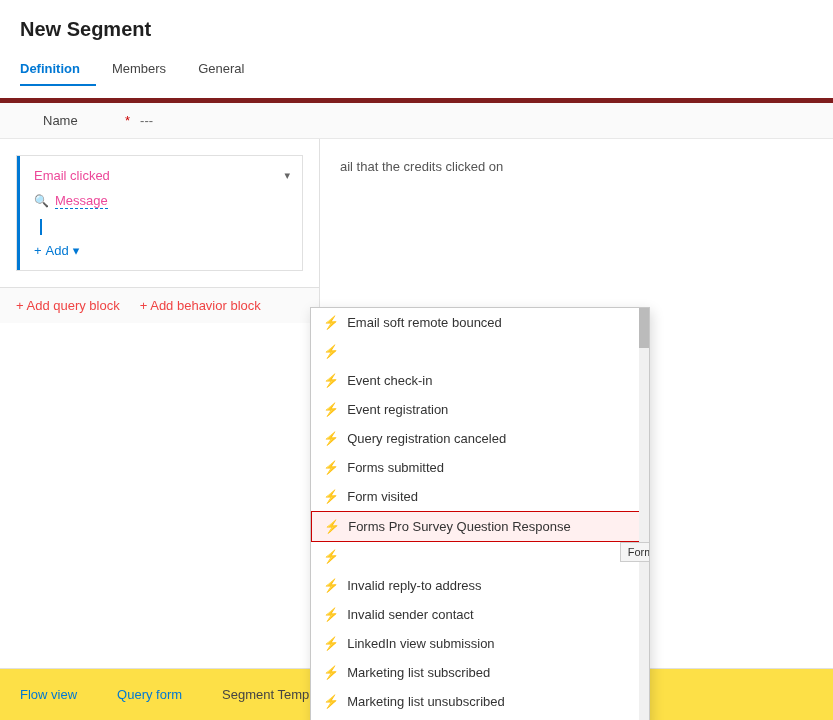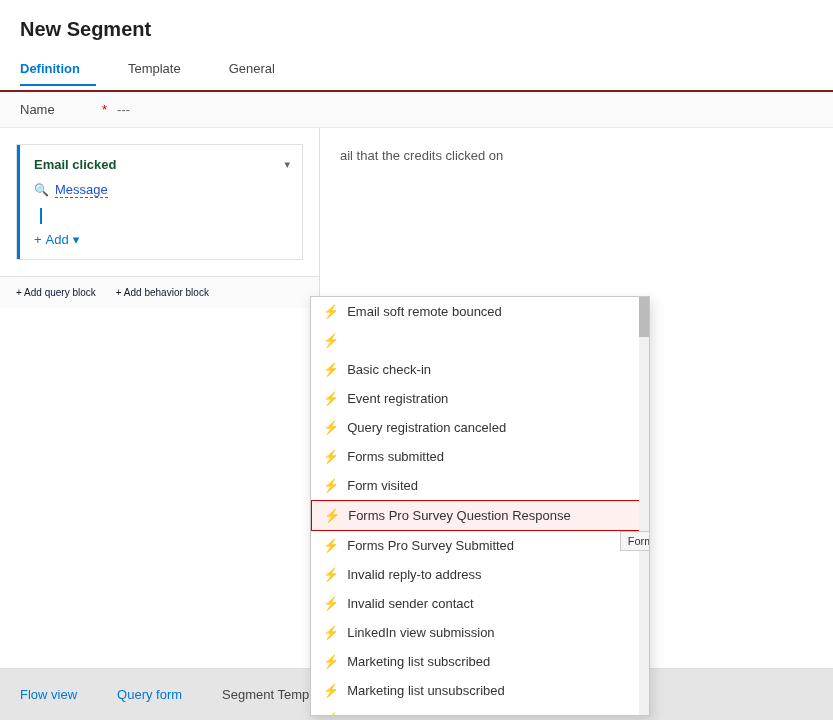--- a/index.html
+++ b/index.html
@@ -11,32 +11,32 @@
     }
     .page-container {
       background: #fff;
       width: 833px;
       min-height: 720px;
       position: relative;
       overflow: hidden;
     }
     
     .page-header {
-      padding: 18px 20px 4px 20px;
-      border-bottom: 2px solid #7f1d1d;
+      padding: 18px 20px 12px 20px;
+      border-bottom: 5px solid #7f1d1d;
     }
     .page-title {
       font-size: 20px;
       font-weight: 600;
       color: #1f1f1f;
       margin-bottom: 12px;
     }
     .tabs {
       display: flex;
-      gap: 16px;
+      gap: 0;
     }
     .tab {
       padding: 8px 16px 8px 0;
       margin-right: 16px;
       cursor: pointer;
       color: #444;
       border-bottom: 2px solid transparent;
       font-size: 13px;
     }
     .tab.active {
@@ -49,20 +49,21 @@
       display: flex;
       align-items: center;
       padding: 10px 20px;
       border-bottom: 1px solid #e8e8e8;
       background: #fafafa;
     }
     .name-label {
       color: #444;
       font-size: 13px;
       width: 80px;
+      margin-left: 23px;
     }
     .required-star {
       color: #c00;
       margin-left: 2px;
     }
     .name-value {
       color: #666;
       margin-left: 10px;
     }
     
@@ -89,40 +90,40 @@
       border-left: 3px solid #0078d4;
       padding: 12px 12px 12px 14px;
     }
     .email-clicked-row {
       display: flex;
       align-items: center;
       justify-content: space-between;
       margin-bottom: 10px;
     }
     .email-clicked-label {
-      color: #14532d;
-      font-size: 13px;
-      font-weight: 700;
+      color: #ec4899;
+      font-size: 13px;
+      font-weight: 400;
     }
     .chevron-icon {
       color: #666;
       font-size: 11px;
     }
     .message-row {
       display: flex;
       align-items: center;
       gap: 6px;
       margin-bottom: 10px;
     }
     .search-icon-sm {
       color: #666;
       font-size: 12px;
     }
     .message-link {
-      color: #1d4ed8;
+      color: #ec4899;
       font-size: 13px;
       border-bottom: 1px dashed #0078d4;
       cursor: pointer;
     }
     .blue-bar {
       width: 2px;
       height: 16px;
       background: #0078d4;
       margin-left: 6px;
       margin-bottom: 8px;
@@ -138,23 +139,23 @@
     
     .bottom-bar {
       display: flex;
       align-items: center;
       gap: 0;
       padding: 10px 16px;
       border-top: 1px solid #e0e0e0;
       background: #fafafa;
     }
     .add-block-btn {
-      color: #0f172a;
-      cursor: pointer;
-      font-size: 10px;
+      color: #ef4444;
+      cursor: pointer;
+      font-size: 13px;
       margin-right: 20px;
       display: flex;
       align-items: center;
       gap: 4px;
     }
     
     .right-panel {
       flex: 1;
       padding: 20px;
       font-size: 13px;
@@ -220,21 +221,21 @@
     
     .footer-bar {
       position: absolute;
       bottom: 0;
       left: 0;
       right: 0;
       display: flex;
       align-items: center;
       padding: 10px 20px;
       border-top: 1px solid #e0e0e0;
-      background: #e5e5e5;
+      background: #fde047;
       gap: 20px;
     }
     .footer-link {
       color: #0078d4;
       cursor: pointer;
       font-size: 13px;
     }
     .footer-divider {
       color: #ccc;
     }
@@ -273,21 +274,21 @@
   </style>
 </head>
 <body>
 
 <div class="page-container">
 
   <div class="page-header">
     <div class="page-title">New Segment</div>
     <div class="tabs">
       <div class="tab active">Definition</div>
-      <div class="tab">Template</div>
+      <div class="tab">Members</div>
       <div class="tab">General</div>
     </div>
   </div>
 
   <div class="name-row">
     <span class="name-label">Name</span>
     <span class="required-star">*</span>
     <span class="name-value">---</span>
   </div>
 
@@ -328,21 +329,21 @@
 
         <div class="dropdown-item">
           <span class="dropdown-icon">⚡</span>
           <span>Email soft remote bounced</span>
         </div>
         <div class="dropdown-item">
           <span class="dropdown-icon">⚡</span>
         </div>
         <div class="dropdown-item">
           <span class="dropdown-icon">⚡</span>
-          <span>Basic check-in</span>
+          <span>Event check-in</span>
         </div>
         <div class="dropdown-item">
           <span class="dropdown-icon">⚡</span>
           <span>Event registration</span>
         </div>
         <div class="dropdown-item">
           <span class="dropdown-icon">⚡</span>
           <span>Query registration canceled</span>
         </div>
         <div class="dropdown-item">
@@ -353,21 +354,20 @@
           <span class="dropdown-icon">⚡</span>
           <span>Form visited</span>
         </div>
 
         <div class="dropdown-item highlighted">
           <span class="dropdown-icon">⚡</span>
           <span>Forms Pro Survey Question Response</span>
         </div>
         <div class="dropdown-item" style="position:relative;">
           <span class="dropdown-icon">⚡</span>
-          <span>Forms Pro Survey Submitted</span>
 
           <span class="tooltip-box" style="position:absolute; right:-175px; top:0px; font-size:11px; background:#f5f5f5; border:1px solid #ccc; padding:3px 7px; white-space:nowrap; z-index:300;">Forms Pro Survey Question Response</span>
         </div>
         <div class="dropdown-item">
           <span class="dropdown-icon">⚡</span>
           <span>Invalid reply-to address</span>
         </div>
         <div class="dropdown-item">
           <span class="dropdown-icon">⚡</span>
           <span>Invalid sender contact</span>

